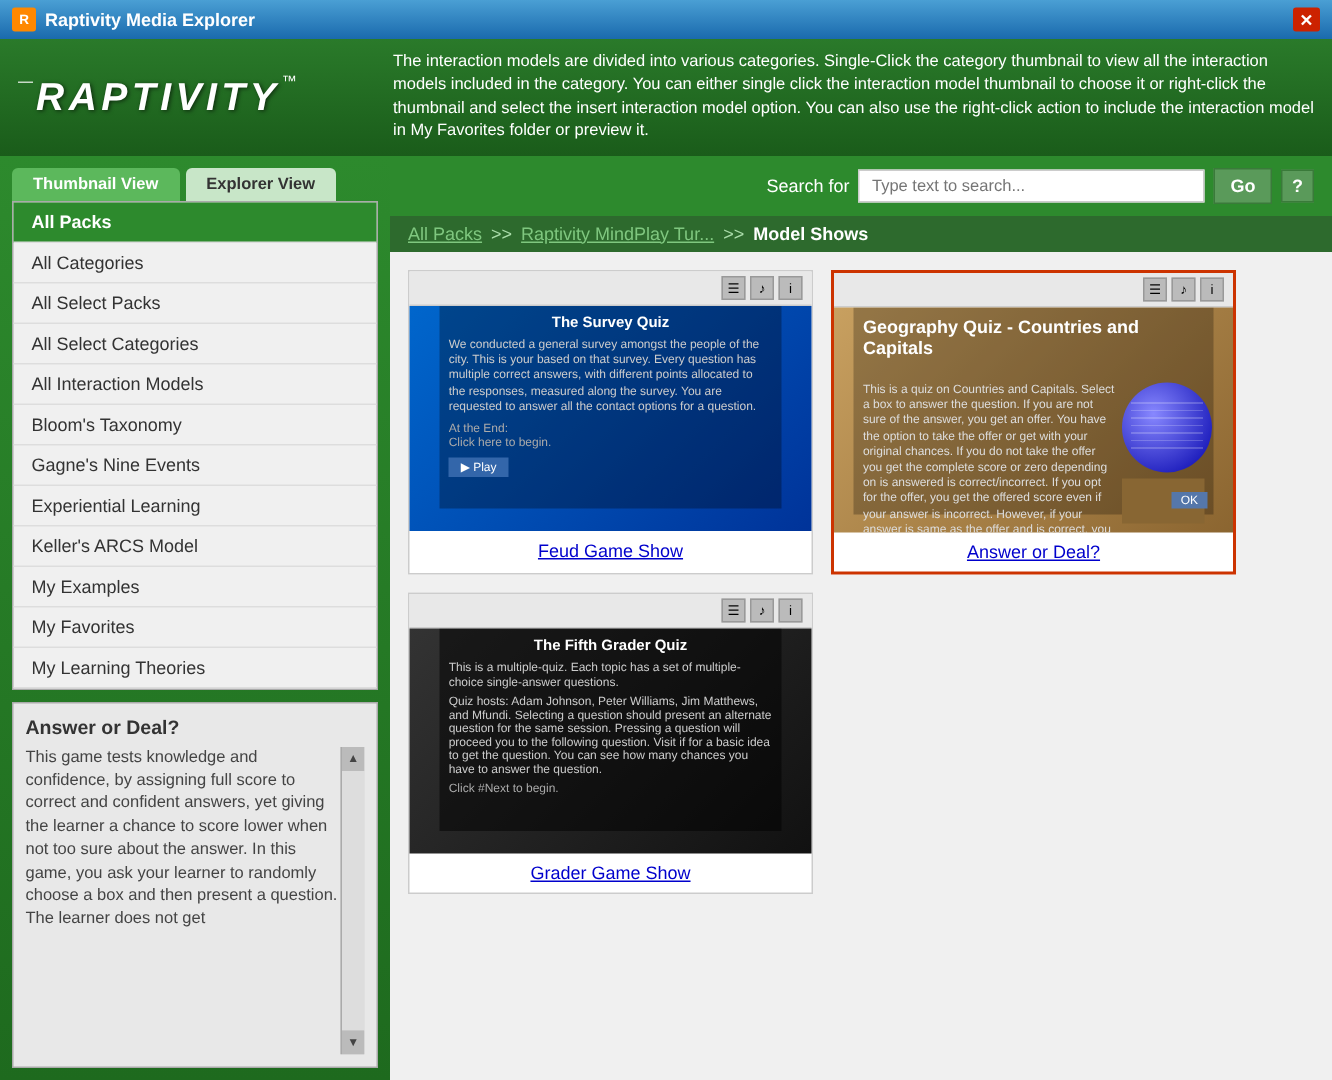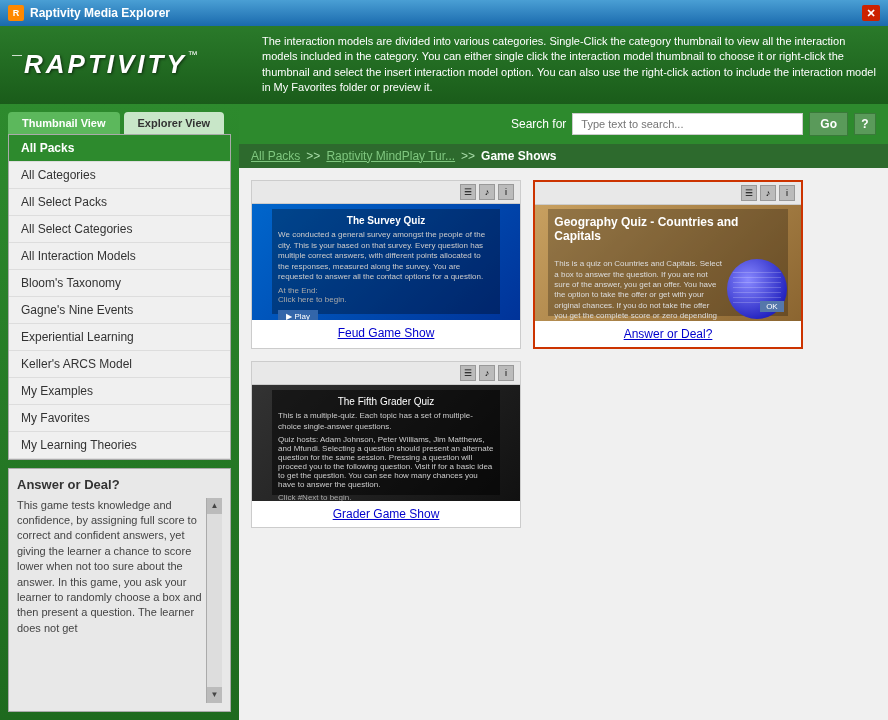--- a/index.html
+++ b/index.html
@@ -28,21 +28,21 @@
       align-items: center;
       min-height: 52px;
     }
     #logo-area { display: flex; align-items: center; }
 
     
     #content { display: flex; flex: 1; }
 
     
     #sidebar {
-      width: 239px;
+      width: 260px;
       background: linear-gradient(to bottom, #2d8a2d, #1e6a1e);
       display: flex;
       flex-direction: column;
     }
     #view-tabs { display: flex; padding: 8px 8px 0 8px; gap: 4px; }
     .view-tab {
       padding: 5px 14px;
       font-size: 11px;
       cursor: pointer;
       border-radius: 4px 4px 0 0;
@@ -157,24 +157,24 @@
       background: #bbb;
       border: 1px solid #999;
       display: flex;
       align-items: center;
       justify-content: center;
       font-size: 9px;
       cursor: pointer;
     }
     .item-preview {
       width: 100%;
-      height: 116px;
+      height: 150px;
       overflow: hidden;
       display: flex;
-      align-items: center;
+      align-items: flex-start;
       justify-content: center;
     }
     .item-preview.blue-bg { background: linear-gradient(135deg, #0066cc, #003399); }
     .item-preview.tan-bg { background: linear-gradient(135deg, #c8a060, #8b6530); }
     .item-preview.dark-bg { background: linear-gradient(135deg, #333, #111); }
     .item-link {
       padding: 6px;
       text-align: center;
       color: #0000cc;
       text-decoration: underline;
@@ -271,21 +271,21 @@
         <input type="text" id="search-input" class="search-input" style="width: 231px; padding: 4px 8px; border: 1px solid rgb(204, 204, 204); font-size: 11px;" placeholder="Type text to search...">
         <button class="search-btn">Go</button>
         <button class="help-btn">?</button>
       </div>
 
       <div id="breadcrumb">
         <a>All Packs</a>
         <span>&gt;&gt;</span>
         <a>Raptivity MindPlay Tur...</a>
         <span>&gt;&gt;</span>
-        <span class="current">Game Shows</span>
+        <span class="current">Model Shows</span>
       </div>
 
       <div id="grid-area">
         <div class="grid-row">
 
           <div class="grid-item">
             <div class="item-toolbar">
               <div class="toolbar-icon">☰</div>
               <div class="toolbar-icon">♪</div>
               <div class="toolbar-icon">i</div>
@@ -329,21 +329,21 @@
         <div class="grid-row">
 
           <div class="grid-item">
             <div class="item-toolbar">
               <div class="toolbar-icon">☰</div>
               <div class="toolbar-icon">♪</div>
               <div class="toolbar-icon">i</div>
             </div>
             <div class="item-preview dark-bg">
               <div style="width:85%;height:90%;background:rgba(0,0,0,0.5);padding:6px;">
-                <div style="color:white;font-size:10px;font-weight:normal;text-align:center;margin-bottom:4px;">The Fifth Grader Quiz</div>
+                <div style="color:white;font-size:10px;font-weight:bold;text-align:center;margin-bottom:4px;">The Fifth Grader Quiz</div>
                 <div style="color:#ccc;font-size:8px;line-height:1.3;">This is a multiple-quiz. Each topic has a set of multiple-choice single-answer questions.</div>
                 <div style="color:#ccc;font-size:8px;margin-top:3px;">Quiz hosts: Adam Johnson, Peter Williams, Jim Matthews, and Mfundi. Selecting a question should present an alternate question for the same session. Pressing a question will proceed you to the following question. Visit if for a basic idea to get the question. You can see how many chances you have to answer the question.</div>
                 <div style="color:#aaa;font-size:8px;margin-top:4px;">Click #Next to begin.</div>
               </div>
             </div>
             <div class="item-link">Grader Game Show</div>
           </div>
         </div>
       </div>
     </div>

